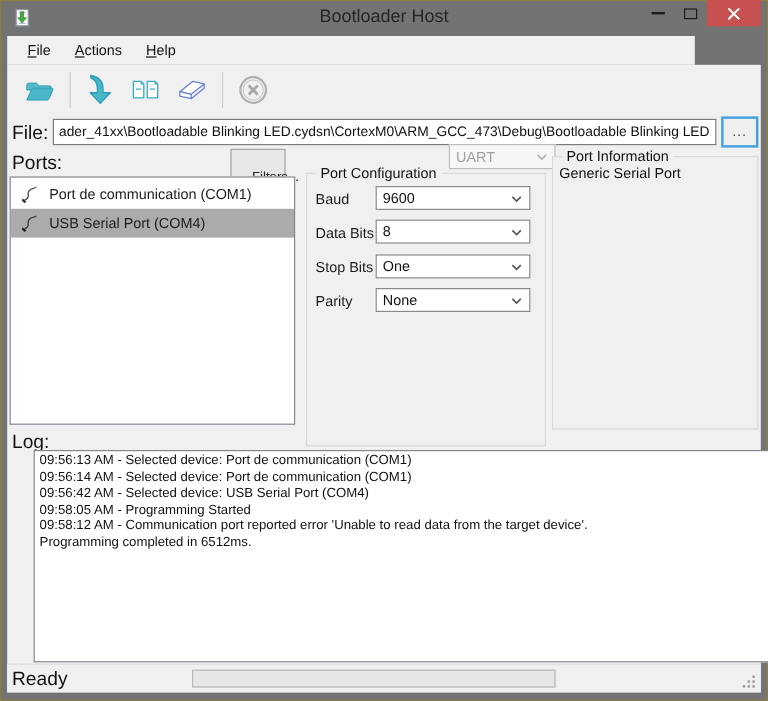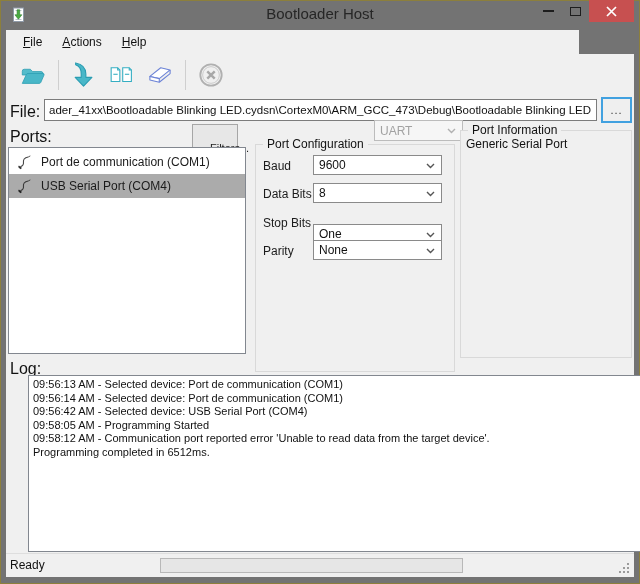--- a/index.html
+++ b/index.html
@@ -47,21 +47,21 @@
   .combo .chev{position:absolute;right:6px;top:7px;}
   .combo.disabled{background:#f6f6f6;border-color:#bcbcbc;color:#a2a2a2;}
   .uart-combo{left:374px;top:120px;width:89px;height:21px;}
   .cfg-label{position:absolute;left:263px;font-size:12px;}
   .cfg-combo{left:313px;width:129px;}
   .info-text{position:absolute;left:466px;top:137px;font-size:12px;color:#111;text-align:center;}
   
   .log-box{position:absolute;left:8px;top:375px;width:624px;height:177px;background:#fff;border:1px solid #82878f;font-size:11px;line-height:13.5px;padding:2px 4px;color:#111;overflow:hidden;margin-left:20px;}
   
   .statusbar{position:absolute;left:6px;top:553px;width:628px;height:24px;background:#f0f0f0;border-top:1px solid #dedede;}
-  .status-text{position:absolute;left:4px;top:4px;font-size:12px;color:#111;}
+  .status-text{position:absolute;left:4px;top:4px;font-size:16px;color:#111;}
   .progress-track{position:absolute;left:154px;top:4px;width:303px;height:15px;background:#e6e6e6;border:1px solid #b8b8b8;}
   .grip{position:absolute;right:4px;bottom:3px;}
 </style>
 </head>
 <body>
 
 <div class="window">
 
   <div class="titlebar">
     <svg class="app-icon" viewBox="0 0 16 16">
@@ -180,21 +180,21 @@
 
   <div class="cfg-label" style="top:187px;">Data Bits</div>
   <div class="combo cfg-combo" style="top:183px;">
     <span>8</span>
     <svg class="chev" width="9" height="6" viewBox="0 0 9 6">
         <path d="M1 1 L4.5 4.5 L8 1" fill="none" stroke="#555555" stroke-width="1.4"></path>
       </svg>
   </div>
 
   <div class="cfg-label" style="top:216px;">Stop Bits</div>
-  <div class="combo cfg-combo" style="top:224px;text-align:right;">
+  <div class="combo cfg-combo" style="top:212px;text-align:right;">
     <span>One</span>
     <svg class="chev" width="9" height="6" viewBox="0 0 9 6">
         <path d="M1 1 L4.5 4.5 L8 1" fill="none" stroke="#555555" stroke-width="1.4"></path>
       </svg>
   </div>
 
   <div class="cfg-label" style="top:244px;">Parity</div>
   <div class="combo cfg-combo" style="top:240px;">
     <span>None</span>
     <svg class="chev" width="9" height="6" viewBox="0 0 9 6">

